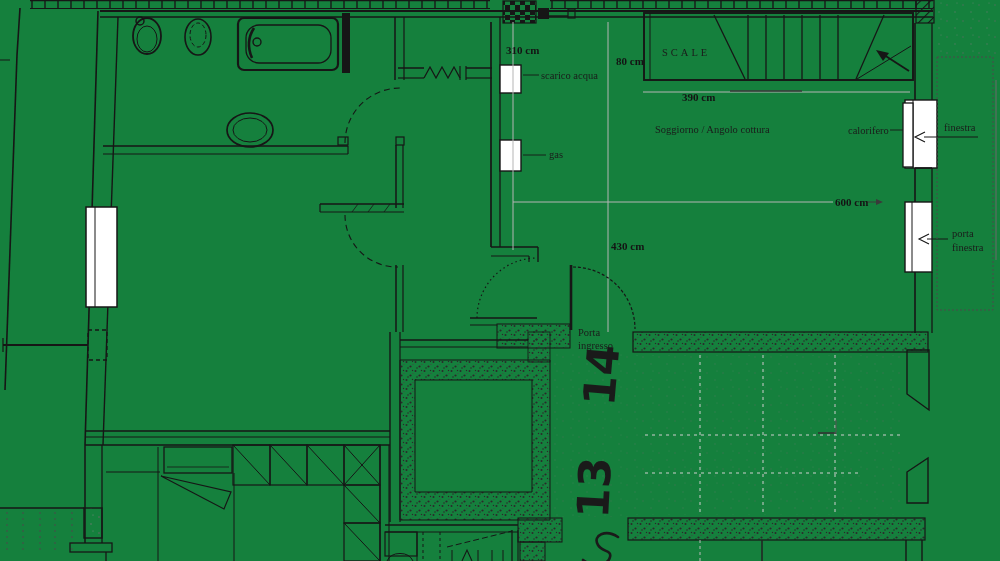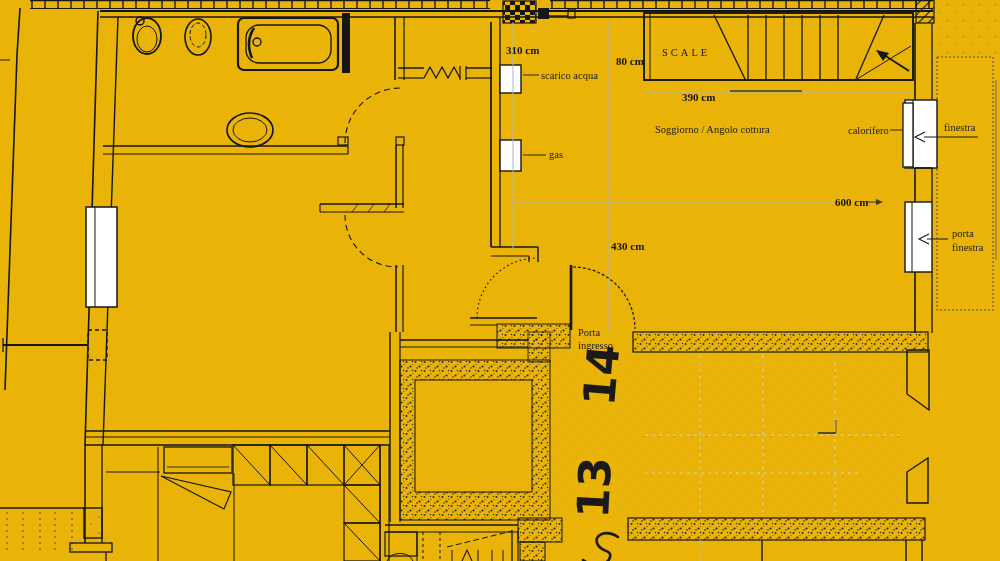--- a/index.html
+++ b/index.html
@@ -1,16 +1,16 @@
 <!DOCTYPE html>
 <html><head>
 <meta charset="utf-8">
 <style>
   html,body{margin:0;padding:0;background:#e8e8e8;}
-  .stage{position:relative;width:1000px;height:561px;background:#eab308;overflow:hidden;
+  .stage{position:relative;width:1000px;height:561px;background:#15803d;overflow:hidden;
          font-family:"Liberation Serif","DejaVu Serif",serif;}
   svg{display:block}
   .lbl{font-family:"Liberation Serif","DejaVu Serif",serif;font-size:10.5px;fill:#1b1b1b;}
   .dim{font-family:"Liberation Serif","DejaVu Serif",serif;font-size:11px;font-weight:700;fill:#141414;}
   .hand{font-family:"DejaVu Sans",sans-serif;font-size:44px;font-weight:700;fill:#1a1a1a;}
   .w{stroke:#161616;fill:none}
 </style>
 </head>
 <body>
 

